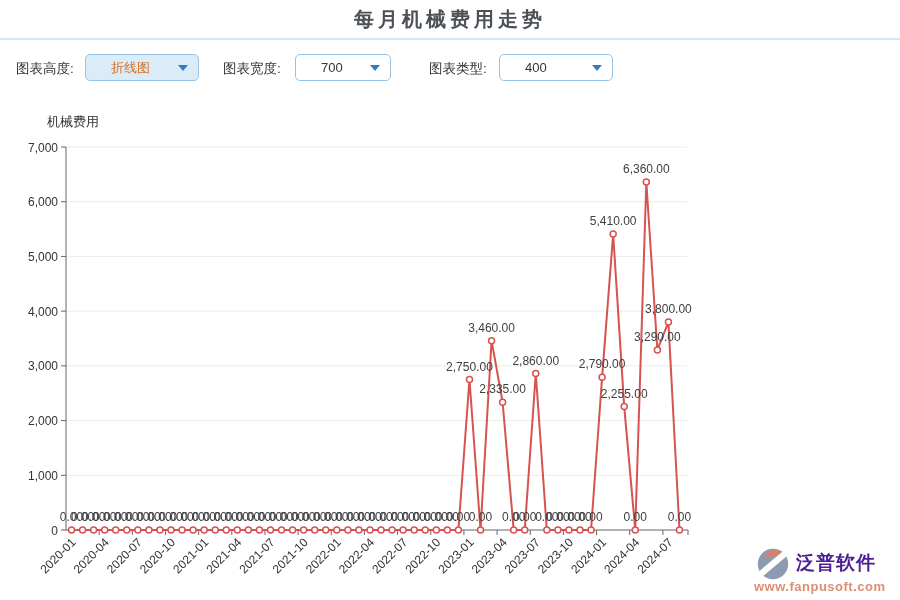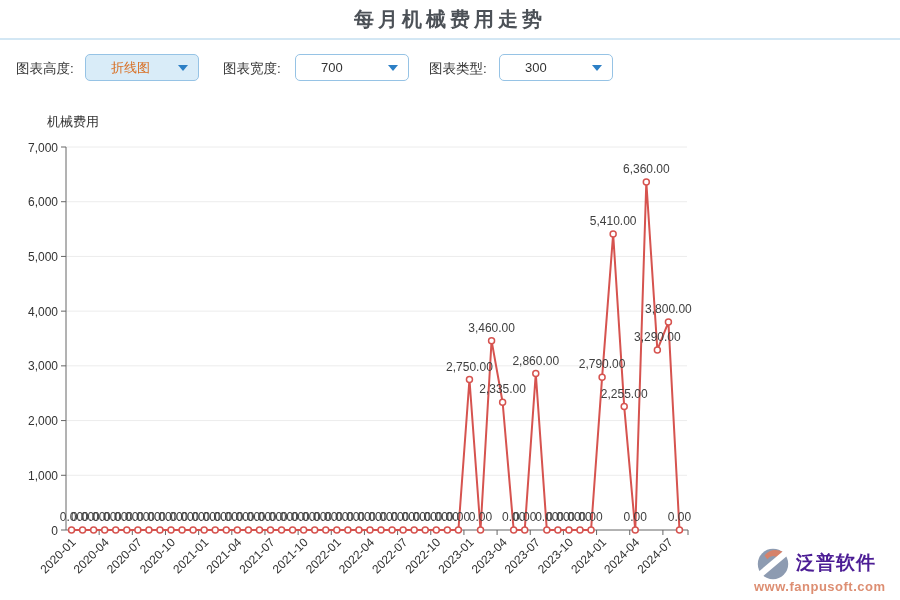--- a/index.html
+++ b/index.html
@@ -19,21 +19,21 @@
   
   .flabel{position:absolute;top:60px;font-size:13.5px;color:#333;}
   .lbl-type{left:16px;}
   .lbl-width{left:223px;}
   .lbl-height{left:429px;}
   .select{
     position:absolute;top:54px;height:27px;box-sizing:border-box;
     border:1px solid #96c3e5;border-radius:5px;background:#fff;cursor:pointer;
   }
   .sel-type{left:85px;width:114px;background:#d9ecf8;}
-  .sel-width{left:295px;width:114px;}
+  .sel-width{left:295px;width:96px;}
   .sel-height{left:499px;width:114px;}
   .sel-value{
     display:block;padding-left:9px;line-height:25px;font-size:13px;color:#333;
     white-space:nowrap;overflow:hidden;margin-left:16px;
   }
   .sel-type .sel-value{color:#d96f23;}
   .caret{
     position:absolute;right:10px;top:10px;width:0;height:0;
     border-left:5px solid transparent;border-right:5px solid transparent;
     border-top:6px solid #2c7fc5;
@@ -66,21 +66,21 @@
   </div>
 
   <span class="flabel lbl-width">图表宽度:</span>
   <div class="select sel-width">
     <span class="sel-value">700</span>
     <span class="caret"></span>
   </div>
 
   <span class="flabel lbl-height">图表类型:</span>
   <div class="select sel-height">
-    <span class="sel-value">300</span>
+    <span class="sel-value">400</span>
     <span class="caret"></span>
   </div>
 
   <svg id="chart-svg" class="chart-svg" width="900" height="600" viewBox="0 0 900 600">
       <text x="47" y="126" class="aname">机械费用</text>
       <line x1="66" y1="475.2857142857143" x2="687" y2="475.2857142857143" stroke="#ececec" stroke-width="1"></line>
       <line x1="66" y1="420.57142857142856" x2="687" y2="420.57142857142856" stroke="#ececec" stroke-width="1"></line>
       <line x1="66" y1="365.8571428571429" x2="687" y2="365.8571428571429" stroke="#ececec" stroke-width="1"></line>
       <line x1="66" y1="311.14285714285717" x2="687" y2="311.14285714285717" stroke="#ececec" stroke-width="1"></line>
       <line x1="66" y1="256.42857142857144" x2="687" y2="256.42857142857144" stroke="#ececec" stroke-width="1"></line>

